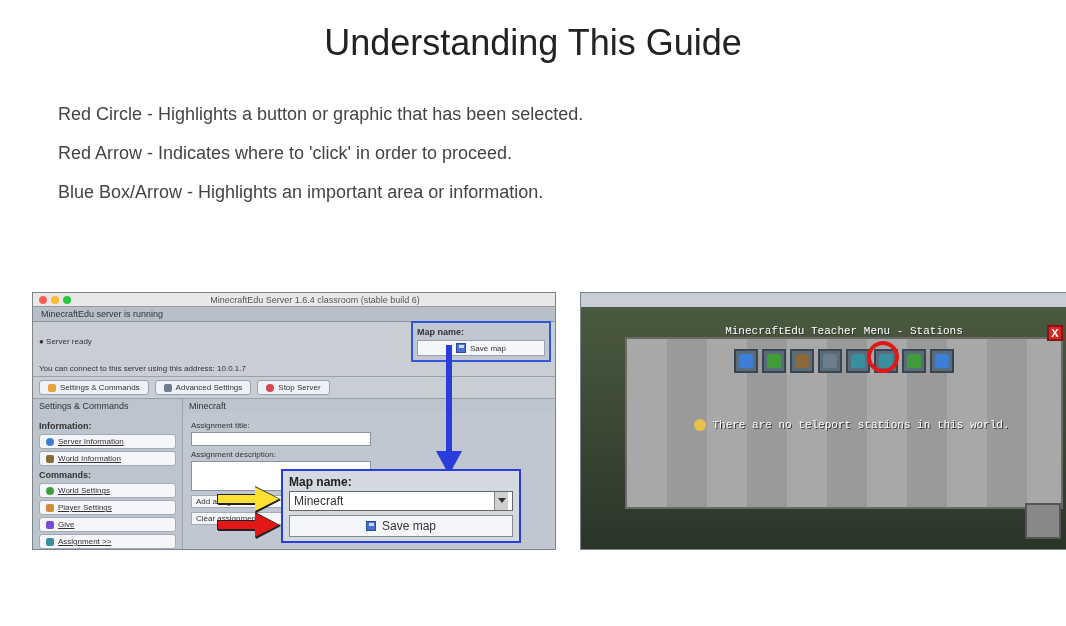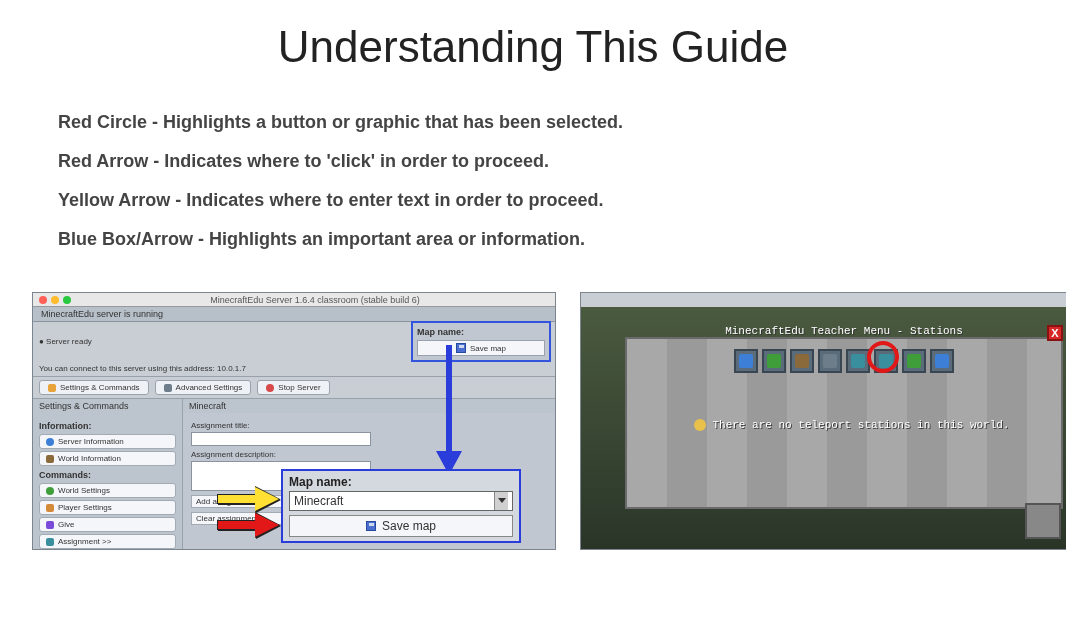--- a/index.html
+++ b/index.html
@@ -1,38 +1,38 @@
 <!DOCTYPE html>
 <html><head>
 <meta charset="utf-8">
 <style>
   * { box-sizing: border-box; margin: 0; padding: 0; }
   body { width: 1066px; height: 626px; background: #fff; font-family: Arial, Helvetica, sans-serif; color: #333; overflow: hidden; }
   .slide { width: 100%; height: 100%; position: relative; }
-  .title { text-align: center; font-size: 44px; font-weight: 400; color: #222; margin-top: 22px; }
+  .title { text-align: center; font-size: 36px; font-weight: 400; color: #222; margin-top: 22px; }
   .legend { margin: 40px 0 0 58px; font-size: 18px; color: #444; }
-  .legend p { margin-bottom: 18px; font-weight: bold; }
+  .legend p { margin-bottom: 18px; }
   .shots { position: absolute; left: 32px; top: 270px; display: flex; gap: 24px; }
   .shot { position: relative; background: #c8ced4; border: 1px solid #7a8590; overflow: hidden; }
   .shot-left { width: 524px; height: 258px; }
   .shot-right { width: 492px; height: 258px; }
   
   .mac-bar { height: 14px; background: #e8e8e8; display: flex; align-items: center; gap: 4px; padding-left: 6px; border-bottom: 1px solid #999; }
   .dot { width: 8px; height: 8px; border-radius: 50%; }
   .dot.r { background: #ff5f57; } .dot.y { background: #febc2e; } .dot.g { background: #28c840; }
   .win-title { flex: 1; text-align: center; font-size: 9px; color: #555; }
   
   .l-status { background: #b7bfc8; font-size: 9px; padding: 2px 8px; color: #333; border-bottom: 1px solid #8a94a0; }
   .l-sub { font-size: 8px; color: #333; padding: 15px 6px 3px; }
   .l-toolbar { display: flex; gap: 6px; padding: 3px 6px; border-top: 1px solid #98a0aa; border-bottom: 1px solid #98a0aa; }
   .tbtn { background: #eef1f5; border: 1px solid #9aa2ad; border-radius: 3px; font-size: 8px; padding: 2px 8px; display: inline-flex; align-items: center; gap: 4px; }
   .l-body { display: flex; height: calc(100% - 60px); }
   .l-side { width: 150px; background: #bcc4cd; border-right: 1px solid #9aa2ad; padding: 4px 6px; font-size: 9px; }
   .l-side .hdr { font-weight: bold; margin: 4px 0 3px; font-size: 9px; }
-  .sbtn { background: #f4f6f9; border: 1px solid #a2aab3; border-radius: 3px; font-size: 8px; padding: 2px 6px; margin: 2px 0; display: flex; align-items: center; gap: 4px; }
+  .sbtn { background: #f4f6f9; border: 1px solid #a2aab3; border-radius: 3px; font-size: 8px; padding: 2px 6px; margin: 2px 0; display: flex; align-items: center; gap: 4px; text-decoration: underline; }
   .l-main { flex: 1; background: #c0c7d0; padding: 4px 8px; font-size: 9px; position: relative; }
   .l-main .lbl { font-size: 8px; margin-top: 4px; }
   .txt { width: 180px; height: 14px; background: #fff; border: 1px solid #8a94a0; margin-top: 2px; }
   .txt.big { height: 30px; }
   .abtn { width: 140px; font-size: 8px; background: #f4f6f9; border: 1px solid #a2aab3; padding: 1px 4px; margin-top: 4px; }
   .mapname-top { position: absolute; right: 4px; top: 28px; width: 140px; background: #c0c7d0; border: 2px solid #3355dd; padding: 4px; }
   .mapname-top .lbl2 { font-size: 9px; font-weight: bold; }
   .savebtn { background: #f4f6f9; border: 1px solid #9aa2ad; font-size: 8px; padding: 2px 8px; margin-top: 3px; display: flex; align-items: center; justify-content: center; gap: 4px; }
   
   .blue-arrow { position: absolute; left: 405px; top: 52px; width: 22px; height: 130px; }
@@ -81,21 +81,20 @@
 </style>
 </head>
 <body>
 
 <div class="slide">
   <h1 class="title">Understanding This Guide</h1>
 
   <div class="legend">
     <p>Red Circle - Highlights a button or graphic that has been selected.</p>
     <p>Red Arrow - Indicates where to 'click' in order to proceed.</p>
-    <p>Yellow Arrow - Indicates where to enter text in order to proceed.</p>
     <p>Blue Box/Arrow - Highlights an important area or information.</p>
   </div>
 
   <div class="shots">
 
     <div class="shot shot-left">
       <div class="mac-bar">
         <span class="dot r"></span>
         <span class="dot y"></span>
         <span class="dot g"></span>

